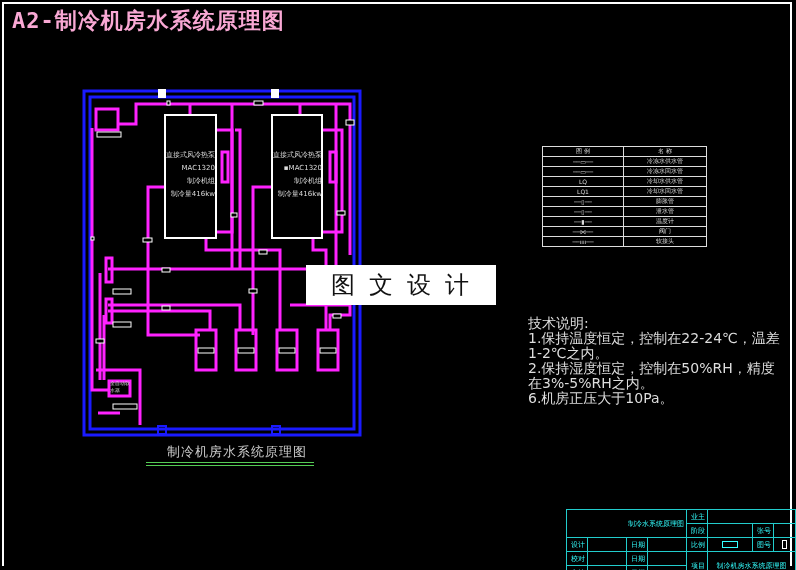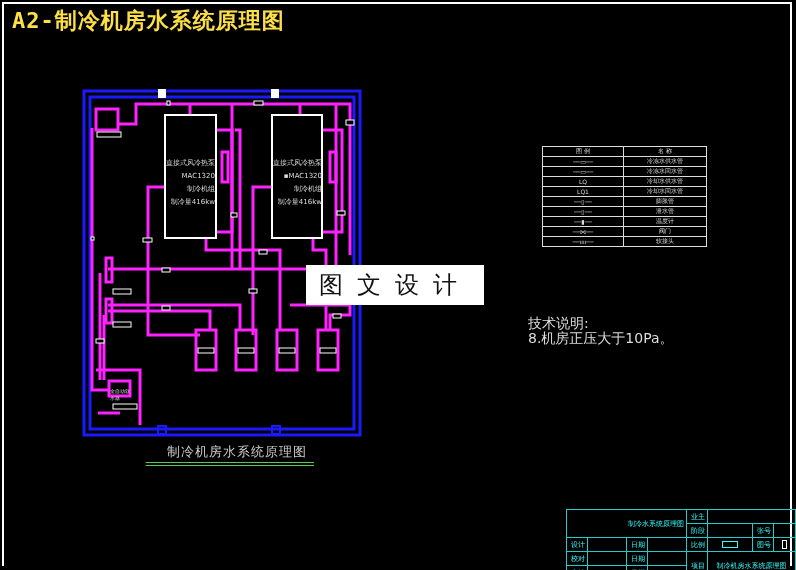--- a/index.html
+++ b/index.html
@@ -1,23 +1,23 @@
 <!DOCTYPE html>
 <html><head>
 <meta charset="utf-8">
 <style>
   html,body{margin:0;padding:0;background:#000;}
   body{width:796px;height:570px;position:relative;overflow:hidden;font-family:"DejaVu Sans",sans-serif;}
   .frame{position:absolute;left:2px;top:2px;width:790px;height:564px;border:2px solid #fff;box-sizing:border-box;border-bottom:none;}
-  .title{position:absolute;left:12px;top:6px;color:#fde047;font-size:22px;font-weight:bold;font-family:"DejaVu Sans Mono",monospace;letter-spacing:1px;}
+  .title{position:absolute;left:12px;top:6px;color:#f9a8d4;font-size:22px;font-weight:bold;font-family:"DejaVu Sans Mono",monospace;letter-spacing:1px;}
   svg.dia{position:absolute;left:0;top:0;}
-  .unit-text{position:absolute;color:#ddd;font-size:7px;line-height:13px;text-align:right;white-space:nowrap;margin-top:8px;}
+  .unit-text{position:absolute;color:#ddd;font-size:7px;line-height:13px;text-align:right;white-space:nowrap;}
   .caption{position:absolute;left:167px;top:443px;color:#ccc;font-size:13px;letter-spacing:1px;}
   .cap-line{position:absolute;left:146px;height:1px;width:168px;background:#5c5;}
-  .watermark{position:absolute;left:306px;top:265px;width:178px;height:40px;background:#fff;color:#111;font-family:"DejaVu Serif",serif;font-size:24px;display:flex;align-items:center;justify-content:center;letter-spacing:14px;}
+  .watermark{position:absolute;left:306px;top:265px;width:178px;height:40px;background:#fff;color:#111;font-family:"DejaVu Serif",serif;font-size:24px;display:flex;align-items:center;justify-content:center;letter-spacing:14px;padding-left:12px;}
   .legend{position:absolute;left:542px;top:146px;border-collapse:collapse;font-size:6px;color:#ddd;}
   .legend td{border:1px solid #ddd;height:9px;padding:0;text-align:center;}
   .legend .sym{width:80px;}
   .legend .nm{width:82px;}
   .notes{position:absolute;left:528px;top:316px;color:#ddd;font-size:14px;line-height:15px;width:260px;}
   .tb{position:absolute;left:566px;top:509px;border-collapse:collapse;color:#3ff;font-size:7px;}
   .tb td{border:1px solid #2cc;height:13px;padding:0 2px;text-align:right;}
   .icon-box{display:inline-block;width:14px;height:5px;border:1px solid #3ff;vertical-align:middle;}
   .icon-bar{display:inline-block;width:3px;height:7px;border:1px solid #fff;vertical-align:middle;}
 </style>
@@ -166,21 +166,23 @@
       </tr>
   <tr>
         <td>──ıııı──</td>
         <td>软接头</td>
       </tr>
 </tbody>
   </table>
 
 <div class="notes">
   <div>技术说明:</div>
-  <div>8.机房正压大于10Pa。</div>
+  <div>1.保持温度恒定，控制在22-24℃，温差1-2℃之内。</div>
+  <div>2.保持湿度恒定，控制在50%RH，精度在3%-5%RH之内。</div>
+  <div>6.机房正压大于10Pa。</div>
 </div>
 
 <table class="tb">
   <tbody>
       <tr>
     <td colspan="4" rowspan="2" style="text-align:right;width:106px;">制冷水系统原理图</td>
     <td style="width:16px;">业主</td>
     <td colspan="3" style="width:90px;"></td>
   </tr>
   <tr>

